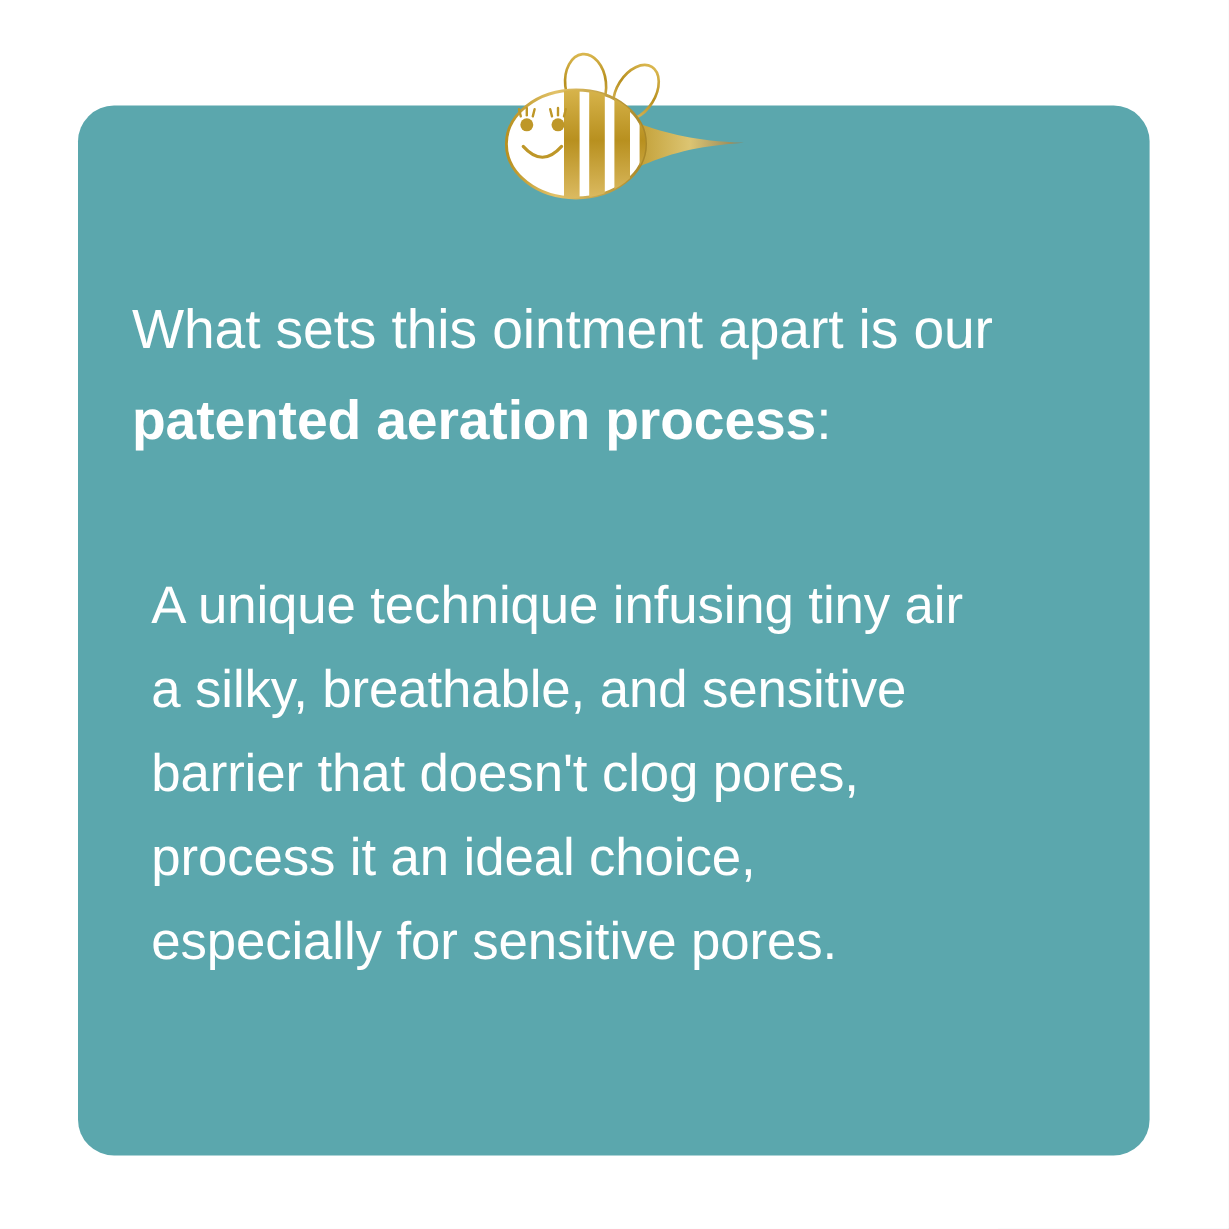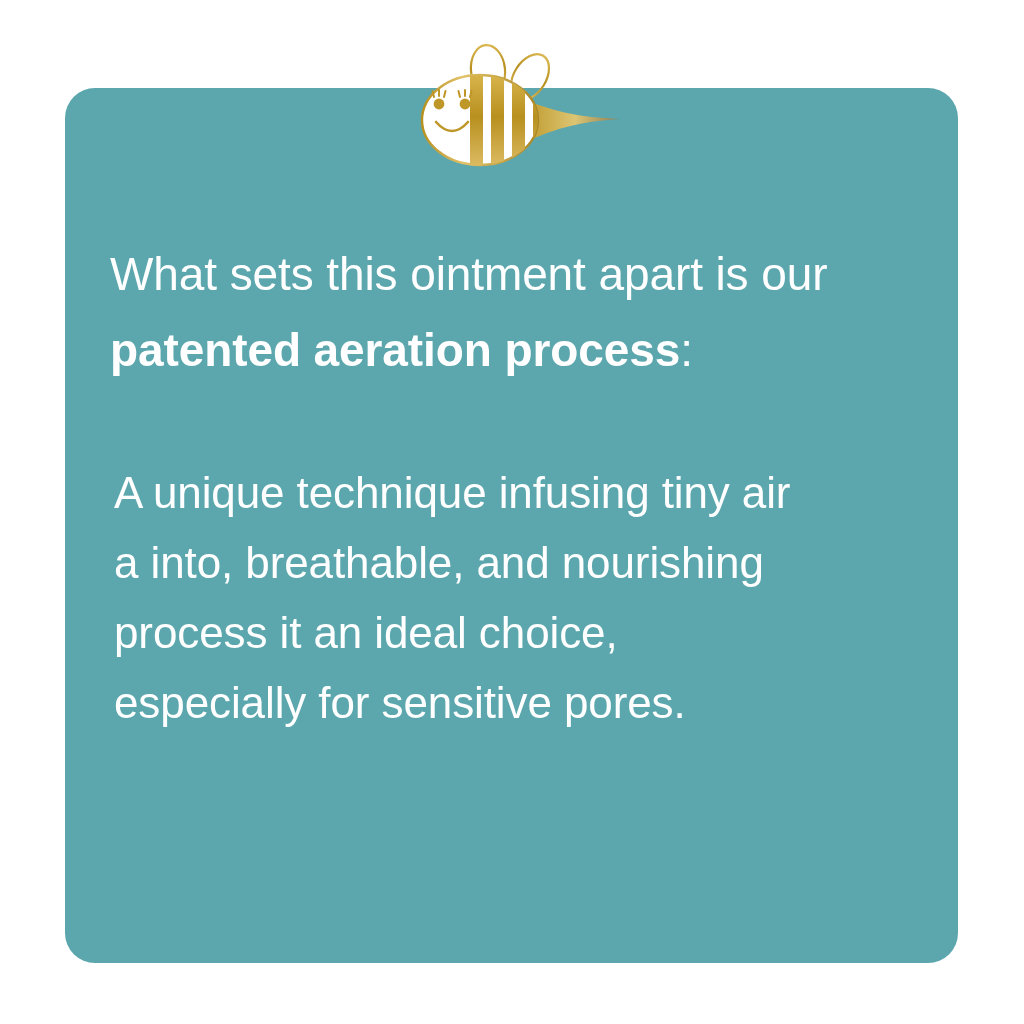--- a/index.html
+++ b/index.html
@@ -63,21 +63,21 @@
   .headline .strong {
     font-weight: 700;
   }
 
   .body-copy {
     color: #ffffff;
     font-size: 44px;
     line-height: 70px;
     font-weight: 300;
     letter-spacing: -0.1px;
-    margin: 4px;
+    margin: 16px;
     padding-top: 66px;
   }
   .body-copy .ln {
     display: block;
     white-space: pre;
   }
 </style>
 </head>
 <body>
 
@@ -140,19 +140,20 @@
     <circle cx="31" cy="80" r="5.4" fill="#BE9728"></circle>
     <circle cx="57" cy="80" r="5.4" fill="#BE9728"></circle>
   </svg>
 
   <div id="copy">
 
     <p class="headline"><span>What sets this ointment apart is our </span><span class="strong">patented aeration process</span><span>:</span></p>
 
     <p class="body-copy">
       <span class="ln">A unique technique infusing tiny air</span>
-      <span class="ln">a into, breathable, and nourishing</span>
+      <span class="ln">a silky, breathable, and sensitive</span>
+      <span class="ln">barrier that doesn't clog pores,</span>
       <span class="ln">process it an ideal choice,</span>
       <span class="ln">especially for sensitive pores.</span>
     </p>
 
   </div>
 </div>
 
 </body></html>

